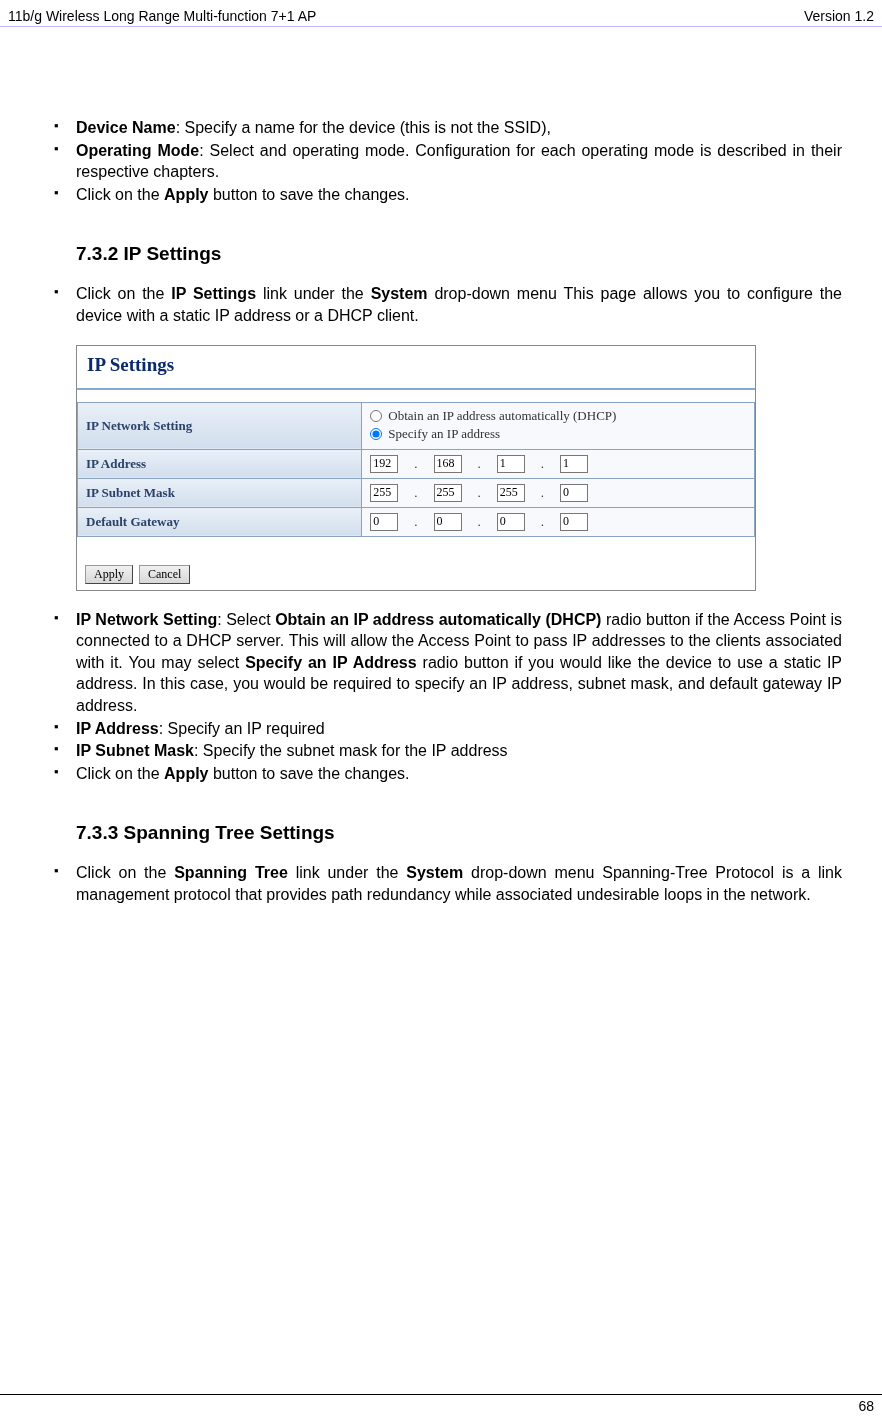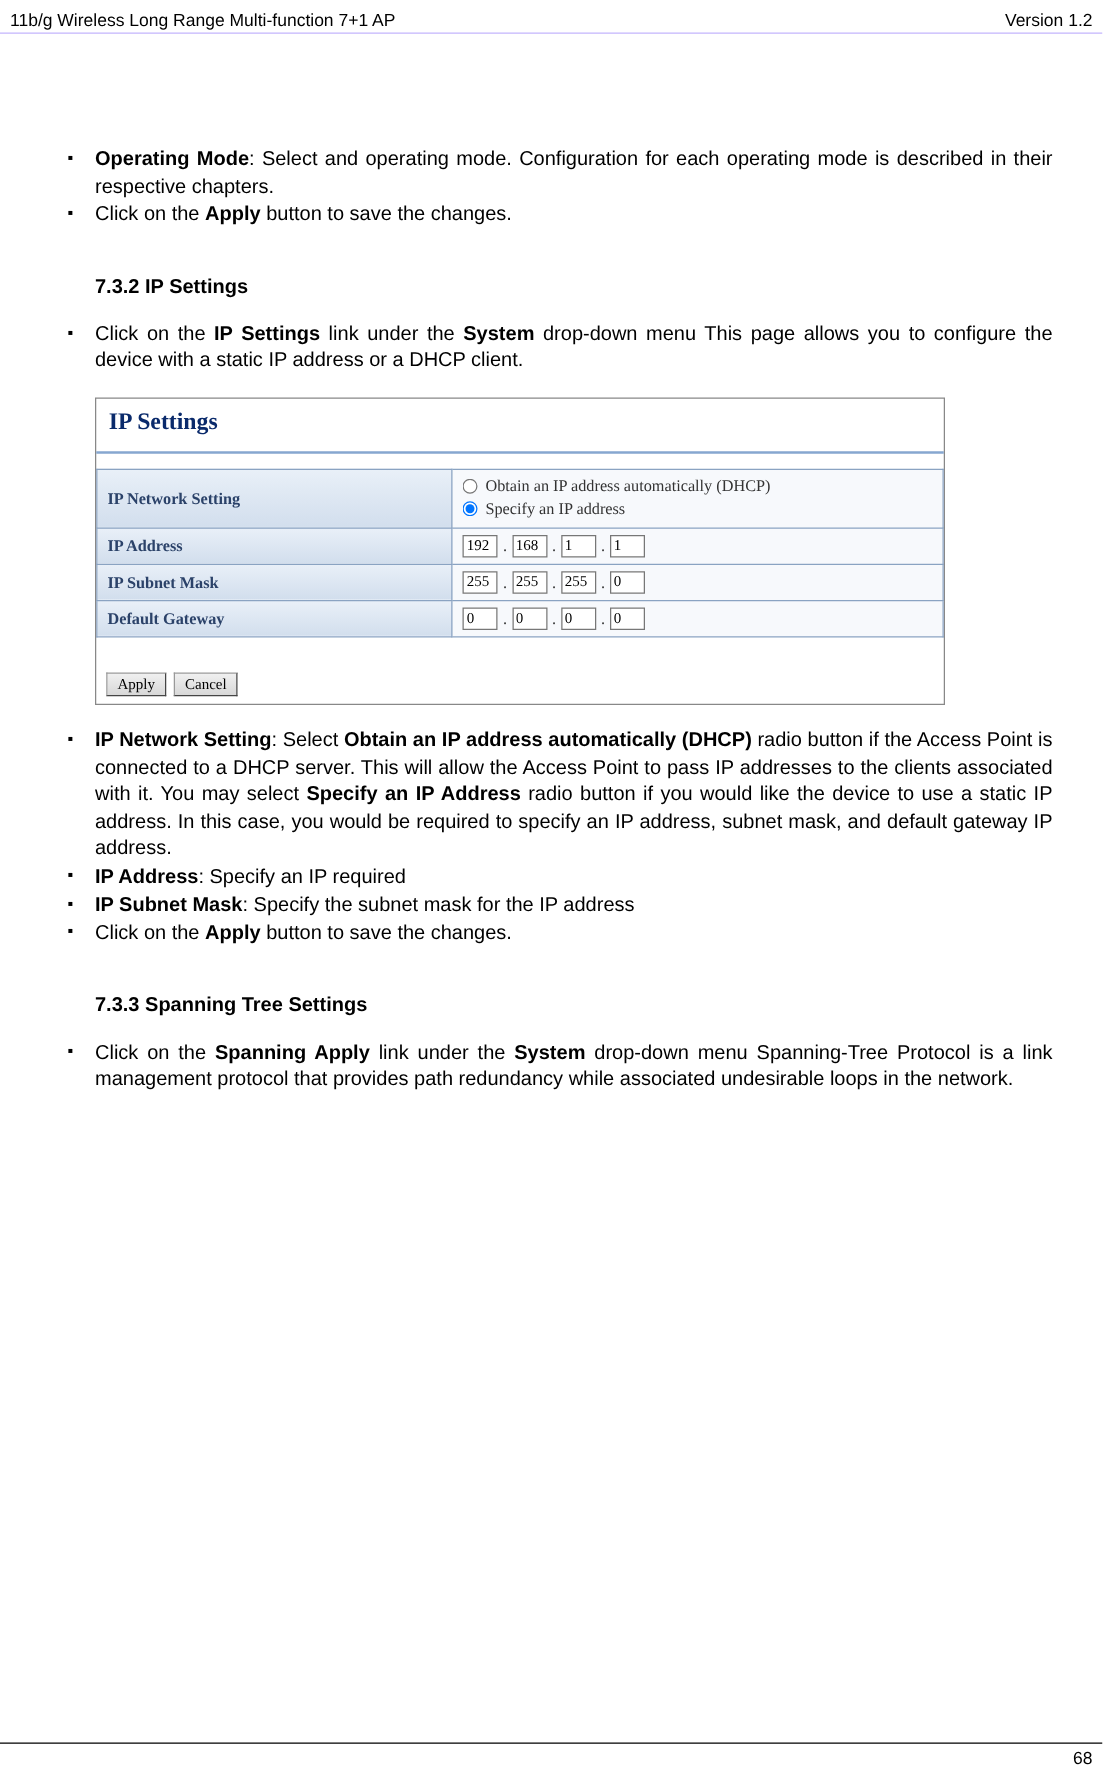--- a/index.html
+++ b/index.html
@@ -35,21 +35,21 @@
     }
     .bullet-list li::before {
       content: "▪";
       position: absolute;
       left: 14px;
       top: 0;
       font-size: 13px;
     }
     .section-heading {
       font-weight: bold;
-      font-size: 16px;
+      font-size: 19px;
       margin-top: 38px;
       margin-bottom: 18px;
       padding-left: 36px;
     }
     .b { font-weight: bold; }
     .figure {
       margin: 18px 0 18px 36px;
       border: 1px solid #888;
       width: 680px;
       background: #fff;
@@ -76,21 +76,21 @@
     .fig-table .label-cell {
       background: linear-gradient(#e9f0f8, #d2deed);
       color: #2b4269;
       font-weight: bold;
       width: 42%;
     }
     .fig-table .val-cell {
       background: #f7f9fc;
       color: #333;
     }
-    .ip-inputs { display: flex; gap: 4px; align-items: center; }
+    .ip-inputs { display: flex; gap: 16px; align-items: center; }
     .octet {
       width: 28px;
       height: 18px;
       border: 1px solid #777;
       background: #fff;
       font-family: "Times New Roman", serif;
       font-size: 12px;
       text-align: left;
       padding: 1px 2px;
     }
@@ -125,20 +125,21 @@
 <body>
 
 <div class="header-bar">
   <span>11b/g Wireless Long Range Multi-function 7+1 AP</span>
   <span>Version 1.2</span>
 </div>
 
 <div class="content">
 
   <ul class="bullet-list">
+    <li><span class="b">Device Name</span><span>: Specify a name for the device (this is not the SSID),</span></li>
     <li class="justify"><span class="b">Operating Mode</span><span>: Select and operating mode. Configuration for each operating mode is described in their respective chapters.</span></li>
     <li><span>Click on the </span><span class="b">Apply</span><span> button to save the changes.</span></li>
   </ul>
 
   <div class="section-heading">7.3.2   IP Settings</div>
 
   <ul class="bullet-list">
     <li class="justify">
       <span>Click on the </span><span class="b">IP Settings</span><span> link under the </span><span class="b">System</span><span> drop-down menu This page allows you to configure the device with a static IP address or a DHCP client.</span>
     </li>
@@ -208,21 +209,21 @@
     </li>
     <li><span class="b">IP Address</span><span>: Specify an IP required</span></li>
     <li><span class="b">IP Subnet Mask</span><span>: Specify the subnet mask for the IP address</span></li>
     <li><span>Click on the </span><span class="b">Apply</span><span> button to save the changes.</span></li>
   </ul>
 
   <div class="section-heading">7.3.3   Spanning Tree Settings</div>
 
   <ul class="bullet-list">
     <li class="justify">
-      <span>Click on the </span><span class="b">Spanning Apply</span><span> link under the </span><span class="b">System</span><span> drop-down menu Spanning-Tree Protocol is a link management protocol that provides path redundancy while associated undesirable loops in the network.</span>
+      <span>Click on the </span><span class="b">Spanning Tree</span><span> link under the </span><span class="b">System</span><span> drop-down menu Spanning-Tree Protocol is a link management protocol that provides path redundancy while associated undesirable loops in the network.</span>
     </li>
   </ul>
 
 </div>
 
 <div class="footer">
   <span>68</span>
 </div>
 
 </body></html>

